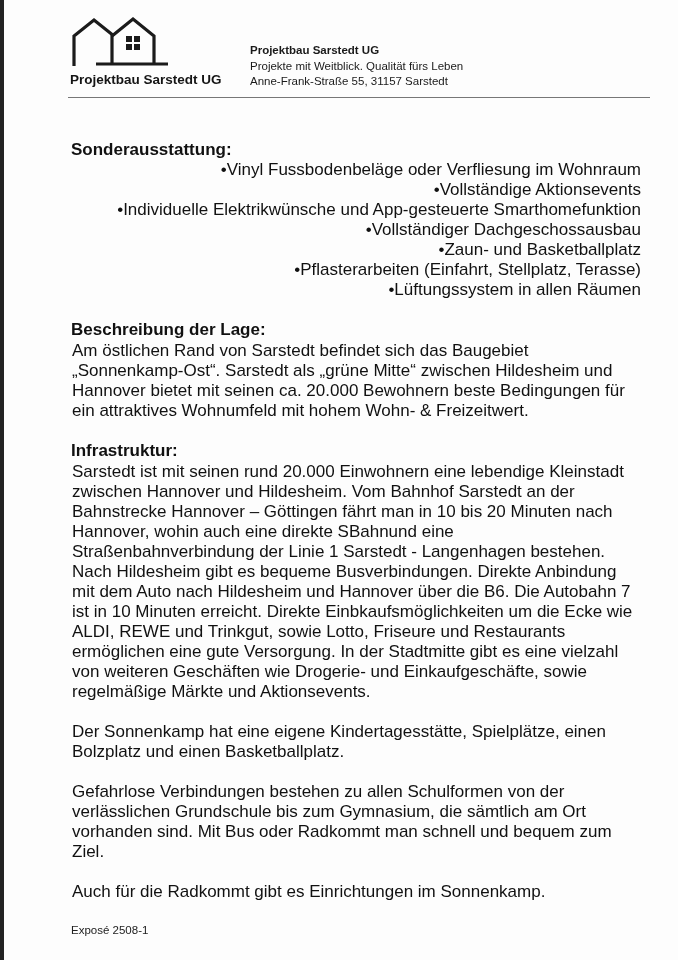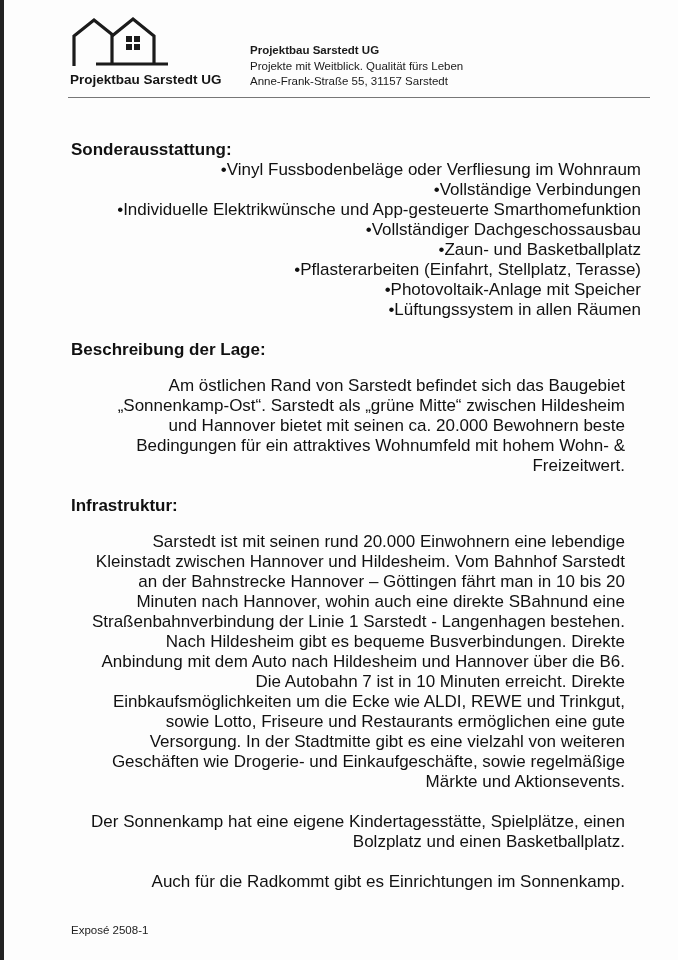--- a/index.html
+++ b/index.html
@@ -17,21 +17,21 @@
   }
   .company { position: absolute; left: 250px; top: 43px; font-size: 11.5px; line-height: 15.5px; color: #1a1a1a; }
   .company .c-name { font-weight: bold; }
   .rule { position: absolute; left: 68px; top: 97px; width: 582px; height: 0; border-top: 1.5px solid #777; }
   .content {
     position: absolute; left: 71px; top: 140px; width: 570px;
     font-size: 17px; line-height: 20px; color: #111;
   }
   .section { margin: 0 0 20px 0; }
   .heading { font-weight: bold; }
-  .para { margin: 16px; text-align: right; }
+  .para { margin: 1px; }
   ul.bullets { list-style: none; margin: 0; padding: 0; }
   ul.bullets li { margin: 0; padding: 0; text-align: right; }
   ul.bullets li .dot { display: inline-block; width: 12px; }
   .footer { position: absolute; left: 71px; top: 924px; font-size: 11.5px; color: #222; }
 </style>
 </head>
 <body>
 
 <div class="edge"></div>
 
@@ -59,44 +59,46 @@
 </div>
 
 <div class="rule"></div>
 
 <div class="content">
 
   <div class="section">
     <div class="heading">Sonderausstattung:</div>
     <ul class="bullets">
       <li><span class="dot">•</span><span>Vinyl Fussbodenbeläge oder Verfliesung im Wohnraum</span></li>
-      <li><span class="dot">•</span><span>Vollständige Verbindungen</span></li>
+      <li><span class="dot">•</span><span>Vollständige Aktionsevents</span></li>
       <li><span class="dot">•</span><span>Individuelle Elektrikwünsche und App-gesteuerte Smarthomefunktion</span></li>
       <li><span class="dot">•</span><span>Vollständiger Dachgeschossausbau</span></li>
       <li><span class="dot">•</span><span>Zaun- und Basketballplatz</span></li>
       <li><span class="dot">•</span><span>Pflasterarbeiten (Einfahrt, Stellplatz, Terasse)</span></li>
-      <li><span class="dot">•</span><span>Photovoltaik-Anlage mit Speicher</span></li>
       <li><span class="dot">•</span><span>Lüftungssystem in allen Räumen</span></li>
     </ul>
   </div>
 
   <div class="section">
     <div class="heading">Beschreibung der Lage:</div>
     <p class="para">Am östlichen Rand von Sarstedt befindet sich das Baugebiet „Sonnenkamp-Ost“. Sarstedt als „grüne Mitte“ zwischen Hildesheim und Hannover bietet mit seinen ca. 20.000 Bewohnern beste Bedingungen für ein attraktives Wohnumfeld mit hohem Wohn- &amp; Freizeitwert.</p>
   </div>
 
   <div class="section">
     <div class="heading">Infrastruktur:</div>
     <p class="para">Sarstedt ist mit seinen rund 20.000 Einwohnern eine lebendige Kleinstadt zwischen Hannover und Hildesheim. Vom Bahnhof Sarstedt an der Bahnstrecke Hannover – Göttingen fährt man in 10 bis 20 Minuten nach Hannover, wohin auch eine direkte SBahnund eine Straßenbahnverbindung der Linie 1 Sarstedt - Langenhagen bestehen. Nach Hildesheim gibt es bequeme Busverbindungen. Direkte Anbindung mit dem Auto nach Hildesheim und Hannover über die B6. Die Autobahn 7 ist in 10 Minuten erreicht. Direkte Einbkaufsmöglichkeiten um die Ecke wie ALDI, REWE und Trinkgut, sowie Lotto, Friseure und Restaurants ermöglichen eine gute Versorgung. In der Stadtmitte gibt es eine vielzahl von weiteren Geschäften wie Drogerie- und Einkaufgeschäfte, sowie regelmäßige Märkte und Aktionsevents.</p>
   </div>
 
   <div class="section">
     <p class="para">Der Sonnenkamp hat eine eigene Kindertagesstätte, Spielplätze, einen Bolzplatz und einen Basketballplatz.</p>
   </div>
 
+  <div class="section">
+    <p class="para">Gefahrlose Verbindungen bestehen zu allen Schulformen von der verlässlichen Grundschule bis zum Gymnasium, die sämtlich am Ort vorhanden sind. Mit Bus oder Radkommt man schnell und bequem zum Ziel.</p>
+  </div>
 
   <div class="section">
     <p class="para">Auch für die Radkommt gibt es Einrichtungen im Sonnenkamp.</p>
   </div>
 
 </div>
 
 <div class="footer">Exposé 2508-1</div>
 
 </body></html>

